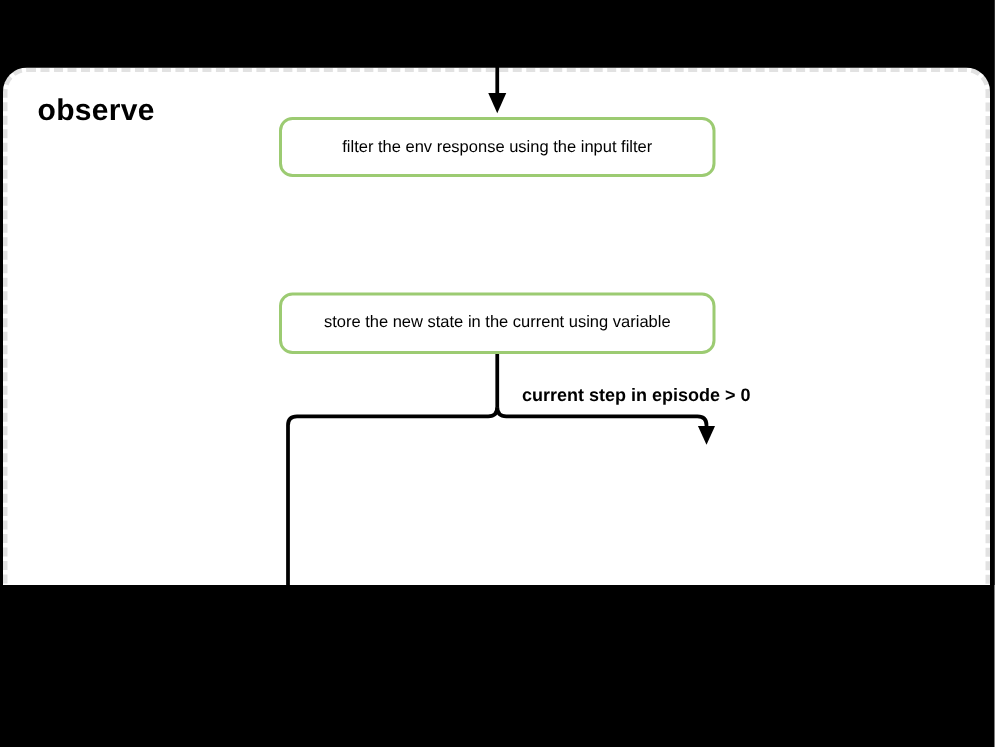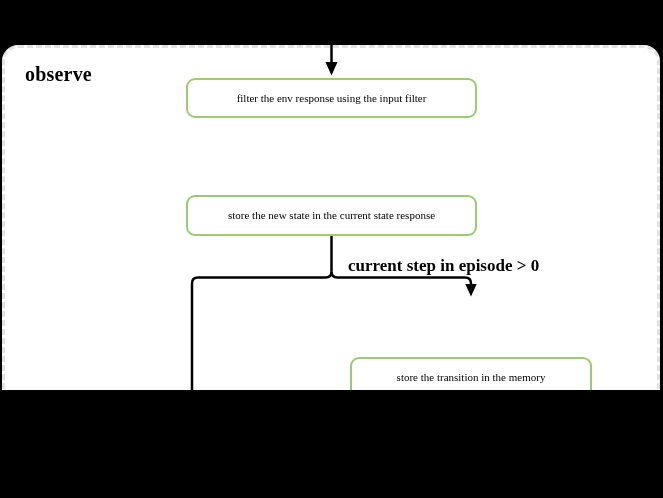--- a/index.html
+++ b/index.html
@@ -5,21 +5,21 @@
   html, body {
     margin: 0;
     padding: 0;
     background: #000;
   }
   .stage {
     position: relative;
     width: 663px;
     height: 390px;
     background: var(--background, #000);
-    font-family: Liberation Serif, serif;
+    font-family: Liberation Sans, sans-serif;
     overflow: hidden;
   }
   .group {
     position: absolute;
     left: 2px;
     top: 45px;
     width: 658px;
     height: 394px;
     box-sizing: border-box;
     background: var(--container-fill, #fff);
@@ -52,21 +52,21 @@
   }
   #node-main-0 { left: 186px; top: 78px;  width: 291px; height: 40px; }
   #node-main-1 { left: 186px; top: 133px; width: 291px; height: 44px; }
   #node-main-2 { left: 186px; top: 195px; width: 291px; height: 41px; }
   #node-branch-0 { left: 350px; top: 297px; width: 242px; height: 41px; }
   #node-branch-1 { left: 350px; top: 357px; width: 242px; height: 41px; }
   .condition-label {
     position: absolute;
     left: 348px;
     top: 256px;
-    font-size: 17px;
+    font-size: 12px;
     font-weight: bold;
     color: var(--text, #000);
     white-space: nowrap;
   }
   svg.connectors {
     position: absolute;
     left: 0;
     top: 0;
     width: 663px;
     height: 498px;
@@ -87,26 +87,25 @@
 
 <div class="stage">
 
   <div class="group"></div>
 
   <div class="group-title">observe</div>
 
   <div class="node" id="node-main-0">filter the env response using the input filter</div>
 
 
-  <div class="node" id="node-main-2">store the new state in the current state response</div>
+  <div class="node" id="node-main-2">store the new state in the current using variable</div>
 
   <div class="condition-label">current step in episode &gt; 0</div>
 
 
-  <div class="node" id="node-branch-1">store the transition in the memory</div>
 
   <svg class="connectors" viewBox="0 0 663 498" xmlns="http://www.w3.org/2000/svg">
 
     <path d="M331.5 20 L331.5 63"></path>
     <polygon points="325.5,62 337.5,62 331.5,75.5"></polygon>
 
     <path d="M331.5 236 L331.5 271.5"></path>
 
     <path d="M331.5 271.5 Q331.5 277.5 325.5 277.5 L198 277.5 Q192 277.5 192 283.5 L192 412 Q192 418 198 418 L325.5 418 Q331.5 418 331.5 424 L331.5 440"></path>
 

